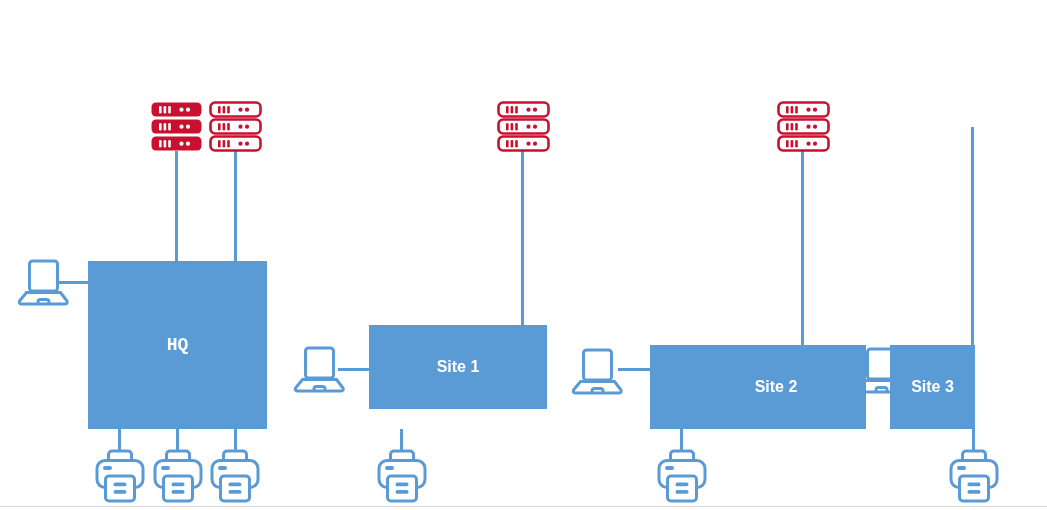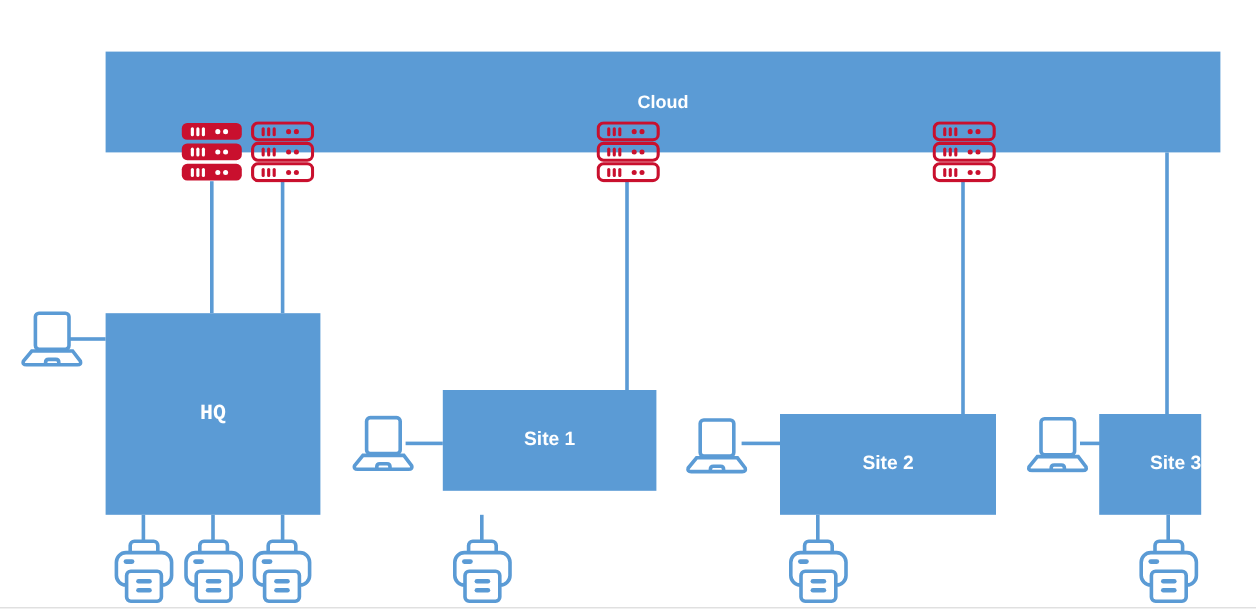--- a/index.html
+++ b/index.html
@@ -15,36 +15,33 @@
   }
   .node{
     position:absolute;background:var(--blue);
     display:flex;align-items:center;justify-content:center;
     color:var(--white);font-weight:700;
   }
   .node span{color:var(--white);}
   .cloud-rect{left:88px;top:43px;width:929px;height:84px;font-size:15px;}
   .hq-rect{left:88px;top:261px;width:179px;height:168px;font-size:18px;font-family:Liberation Mono, monospace;}
   .site1-rect{left:369px;top:325px;width:178px;height:84px;font-size:16px;}
-  .site2-rect{left:650px;top:345px;width:180px;height:84px;font-size:16px;}
-  .site3-rect{left:916px;top:345px;width:85px;height:84px;font-size:16px;justify-content:flex-end;}
+  .site2-rect{left:650px;top:345px;width:180px;height:84px;font-size:16px;padding-left:36px;}
+  .site3-rect{left:890px;top:345px;width:85px;height:84px;font-size:16px;}
   .line{position:absolute;background:var(--blue);}
   .v{width:3px;}
   .h{height:3px;}
   .icon{position:absolute;line-height:0;}
   .page-edge{position:absolute;left:0;top:506px;width:1047px;height:1px;background:var(--baseline);}
 </style>
 </head>
 <body>
 
 <div class="canvas">
 
-  <div class="node cloud-rect">
-    <span>Cloud</span>
-  </div>
 
   <div class="line v" style="left:175px;top:151px;height:110px;"></div>
   <div class="line v" style="left:234px;top:151px;height:110px;"></div>
   <div class="line v" style="left:521px;top:151px;height:194px;"></div>
   <div class="line v" style="left:801px;top:151px;height:194px;"></div>
   <div class="line v" style="left:971px;top:127px;height:218px;"></div>
 
   <div class="line h" style="left:58px;top:281px;width:30px;"></div>
   <div class="line h" style="left:338px;top:368px;width:31px;"></div>
   <div class="line h" style="left:618px;top:368px;width:32px;"></div>

